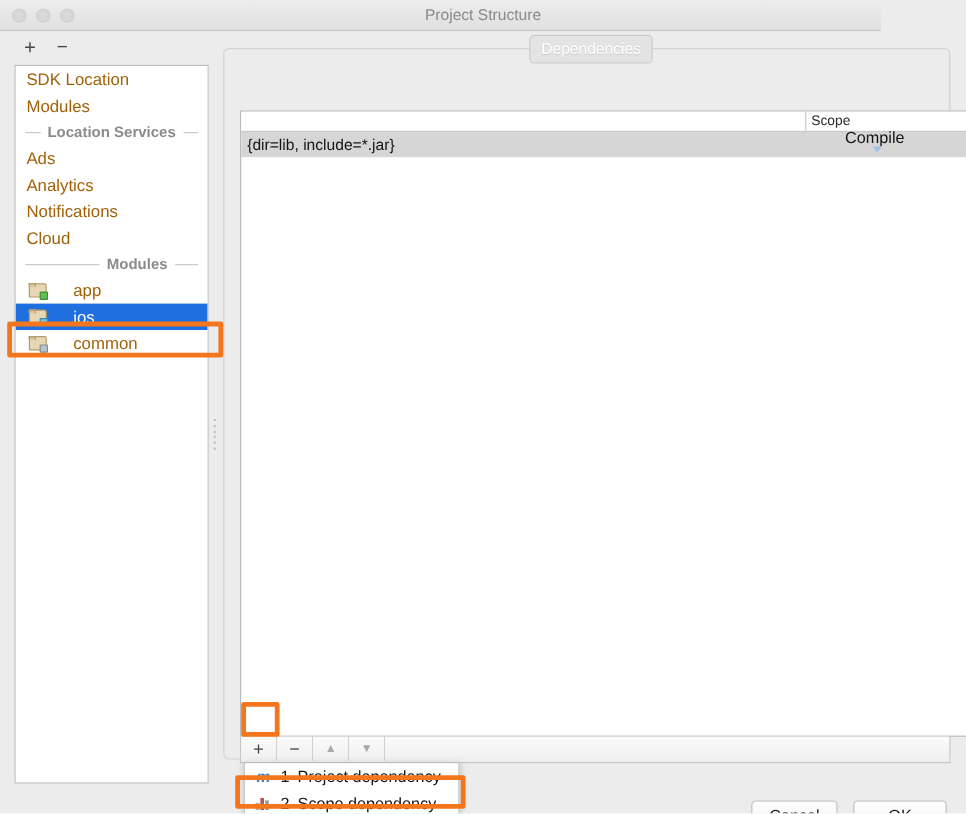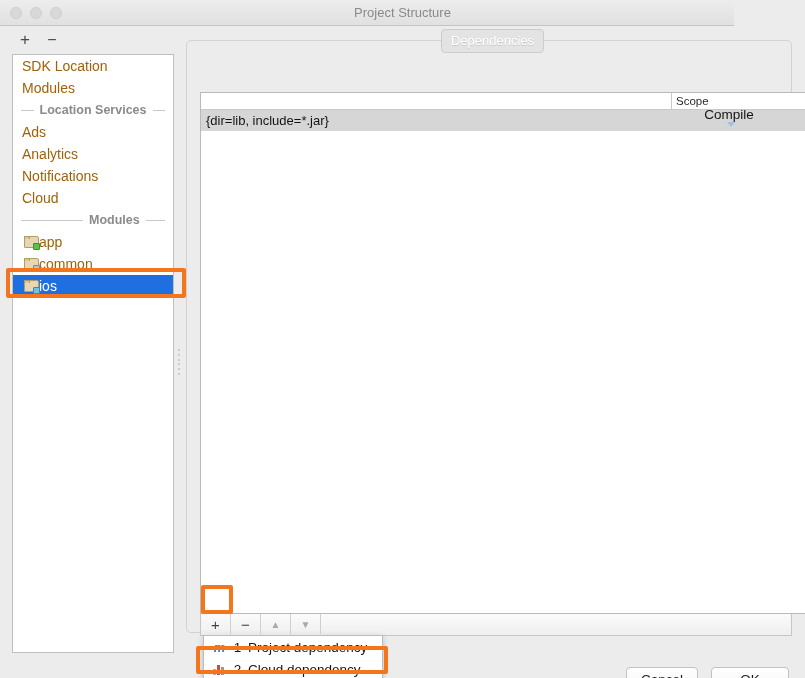--- a/index.html
+++ b/index.html
@@ -111,21 +111,21 @@
   }
   .side-sep .rule {
     flex: 1 1 auto;
     height: 1px;
     background: #c9c9c9;
   }
   .side-sep.mods .rule-left { flex: 0 0 62px; }
   .side-item.module {
     display: flex;
     align-items: center;
-    gap: 0;
+    gap: 22px;
     padding-left: 11px;
   }
   .side-item.selected {
     background: #1f6fe0;
     color: #ffffff;
   }
 
   
   .folder-ico {
     position: relative;
@@ -433,36 +433,36 @@
 
       <div class="side-item module">
         <span class="folder-ico">
           <span class="back"></span>
             <span class="tab"></span>
             <span class="badge"></span>
         </span>
         <span>app</span>
       </div>
 
+      <div class="side-item module selected">
+        <span class="folder-ico b-blue">
+          <span class="back"></span>
+            <span class="tab"></span>
+            <span class="badge"></span>
+        </span>
+        <span>ios</span>
+      </div>
+
       <div class="side-item module">
         <span class="folder-ico b-gray">
           <span class="back"></span>
             <span class="tab"></span>
             <span class="badge"></span>
         </span>
         <span>common</span>
-      </div>
-
-      <div class="side-item module selected">
-        <span class="folder-ico b-blue">
-          <span class="back"></span>
-            <span class="tab"></span>
-            <span class="badge"></span>
-        </span>
-        <span>ios</span>
       </div>
     </div>
 
     <div class="splitter">
       <span class="splitter-grip">
         <i></i>
           <i></i>
           <i></i>
           <i></i>
           <i></i>
@@ -504,21 +504,21 @@
         <span class="num">1</span>
         <span>Project dependency</span>
       </div>
       <div class="menu-item">
         <span class="m-ico bars">
             <i></i>
             <i></i>
             <i></i>
           </span>
         <span class="num">2</span>
-        <span>Cloud dependency</span>
+        <span>Scope dependency</span>
       </div>
 
     </div>
 
     <div class="btn btn-cancel">Cancel</div>
     <div class="btn btn-ok">OK</div>
 
   </div>
 
   <div class="anno anno-ios"></div>

